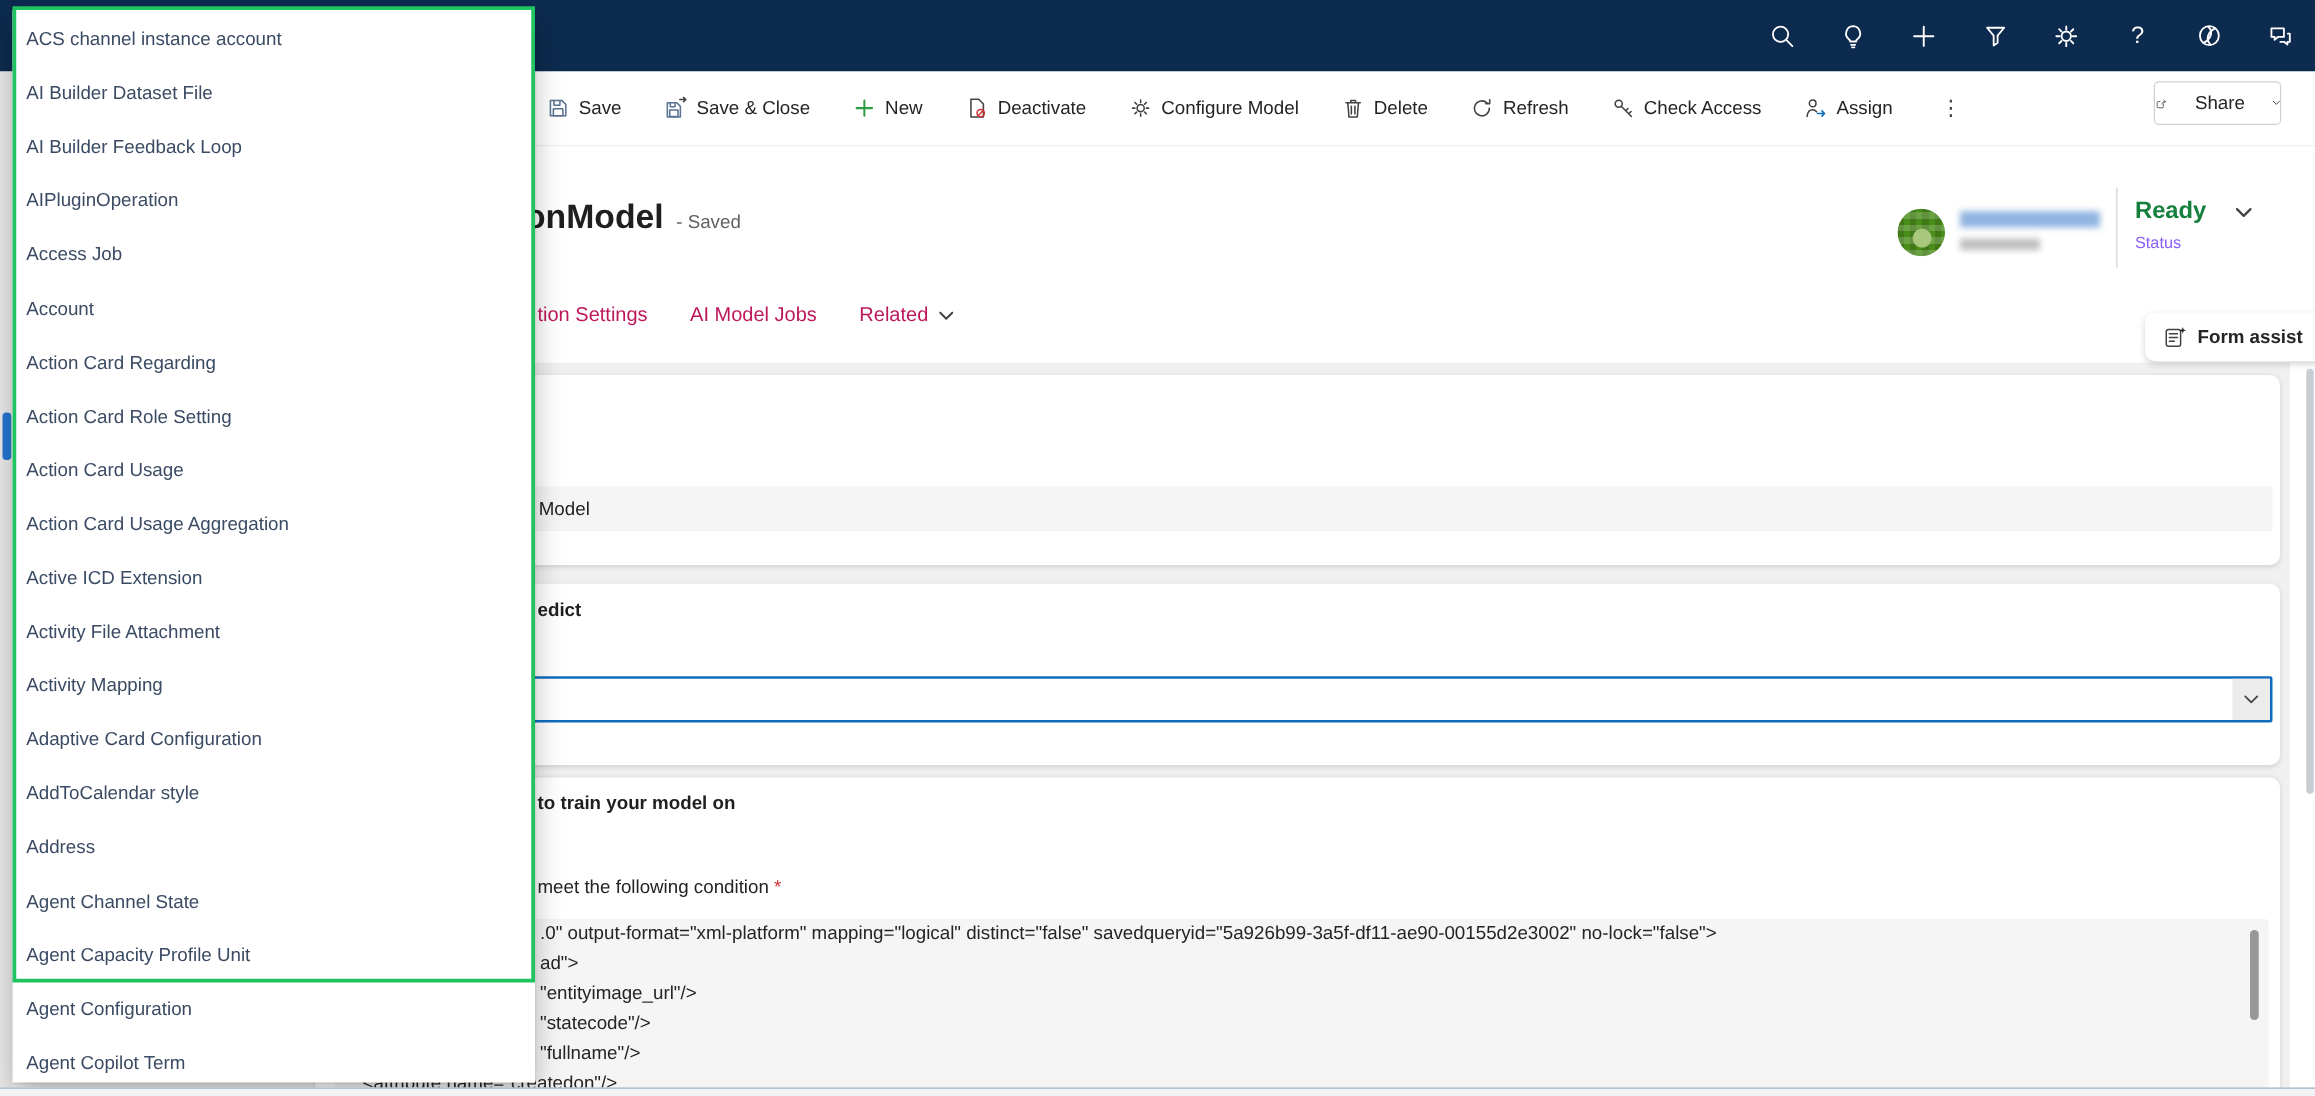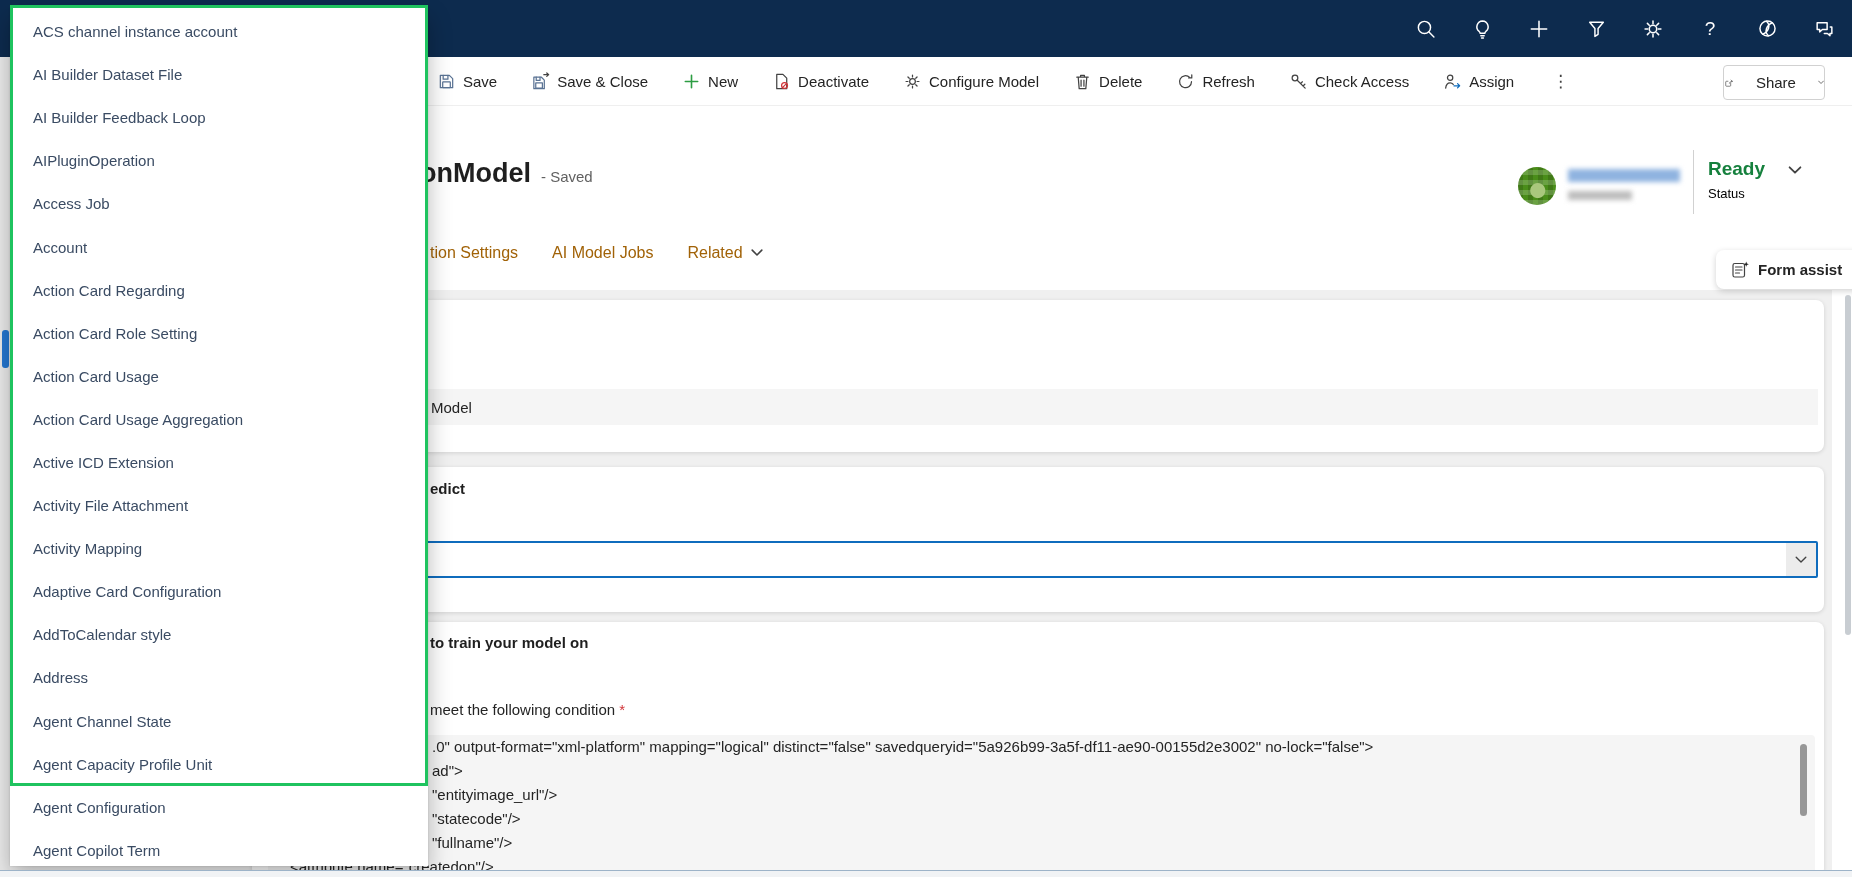--- a/index.html
+++ b/index.html
@@ -10,46 +10,46 @@
   
   .topbar{left:0;top:0;width:1852px;height:57px;background:#0d2b4e;z-index:10;
           display:flex;align-items:center;justify-content:flex-end;gap:33px;padding-right:16px;box-sizing:border-box;}
   .tb{width:24px;height:24px;display:flex;align-items:center;justify-content:center;cursor:pointer;}
   .tb svg{stroke:#fff;fill:none;stroke-width:1.4;stroke-linecap:round;stroke-linejoin:round;}
   .tb .qmark{color:#fff;font-size:19px;line-height:1;}
   
   .leftstrip{left:0;top:57px;width:10px;height:820px;background:#ebebeb;z-index:6;}
   .leftthumb{left:2px;top:330px;width:7px;height:38px;background:#2476d1;border-radius:3px;z-index:7;}
   
-  .cmdbar{left:0;top:57px;width:1852px;height:49px;background:#fff;border-bottom:1px solid #efefef;
+  .cmdbar{left:0;top:57px;width:1852px;height:60px;background:#fff;border-bottom:1px solid #efefef;
           display:flex;align-items:center;gap:34px;padding-left:437px;box-sizing:border-box;z-index:5;}
   .cmd{display:flex;align-items:center;gap:7px;font-size:15px;color:#242424;cursor:pointer;white-space:nowrap;}
   .cmd svg{stroke:#424242;fill:none;stroke-width:1.3;stroke-linecap:round;stroke-linejoin:round;}
   .overflow{font-size:17px;color:#424242;cursor:pointer;padding:0 4px;}
   .sharebtn{position:absolute;left:1723px;top:8px;width:100px;height:33px;border:1px solid #d1d1d1;border-radius:4px;
             display:flex;align-items:center;justify-content:center;gap:22px;font-size:15px;color:#242424;cursor:pointer;background:#fff;}
   .sharebtn svg{stroke:#424242;fill:none;stroke-width:1.3;stroke-linecap:round;stroke-linejoin:round;}
   
   .headerarea{left:0;top:106px;width:1852px;height:184px;background:#fff;z-index:1;}
   .titlerow{left:420px;top:158px;display:flex;align-items:baseline;gap:10px;z-index:2;}
   .title{font-size:27px;font-weight:bold;color:#1f1f1f;}
   .savestate{font-size:15px;color:#616161;}
   .avatar{left:1518px;top:167px;width:38px;height:38px;border-radius:50%;z-index:2;background:#4a8d1a;
           background-image:radial-gradient(circle at 52% 62%, #a9c77d 0 7px, rgba(0,0,0,0) 8px),
           repeating-linear-gradient(0deg, rgba(255,255,255,.18) 0 5px, rgba(0,0,0,0) 5px 10px),
           repeating-linear-gradient(90deg, rgba(0,0,0,.14) 0 5px, rgba(0,0,0,0) 5px 10px);cursor:pointer;}
   .nameblur{left:1568px;top:169px;width:112px;height:13px;background:#8fb3e0;filter:blur(2.5px);z-index:2;}
   .subblur{left:1568px;top:191px;width:64px;height:9px;background:#bdbdbd;filter:blur(2.5px);z-index:2;}
   .hdivider{left:1693px;top:150px;width:1px;height:64px;background:#d1d1d1;z-index:2;}
   .ready{left:1708px;top:158px;font-size:19px;font-weight:bold;color:#15803d;z-index:2;}
-  .statuslbl{left:1708px;top:186px;font-size:13px;color:#000000;z-index:2;}
+  .statuslbl{left:1708px;top:186px;font-size:13px;color:#8b5cf6;z-index:2;}
   .statuschev{left:1788px;top:166px;z-index:2;cursor:pointer;}
   .statuschev svg,.tabchev svg{stroke:#424242;fill:none;stroke-width:1.4;stroke-linecap:round;stroke-linejoin:round;}
   
-  .tabsrow{left:430px;top:244px;display:flex;align-items:center;gap:34px;font-size:16px;color:#a16207;z-index:2;}
+  .tabsrow{left:430px;top:244px;display:flex;align-items:center;gap:34px;font-size:16px;color:#be185d;z-index:2;}
   .tab{cursor:pointer;display:flex;align-items:center;gap:8px;}
   
   .formassist{left:1716px;top:250px;width:180px;height:39px;background:#fff;border-radius:8px 0 0 8px;
               box-shadow:0 2px 6px rgba(0,0,0,.18);display:flex;align-items:center;gap:8px;padding-left:14px;
               box-sizing:border-box;font-size:15px;font-weight:bold;color:#242424;z-index:4;cursor:pointer;}
   .formassist svg{stroke:#424242;fill:none;stroke-width:1.2;stroke-linecap:round;stroke-linejoin:round;}
   
   .pagebg{left:10px;top:290px;width:1822px;height:587px;background:#f0f0f0;z-index:0;}
   .card{background:#fff;border-radius:8px;box-shadow:0 1px 4px rgba(0,0,0,.13);z-index:1;}
   .cardA{left:252px;top:300px;width:1572px;height:152px;}
@@ -69,21 +69,21 @@
   .xmlblock{left:268px;top:735px;width:1547px;height:160px;background:#f5f5f5;border-radius:4px;z-index:2;}
   .cl{position:absolute;font-size:15px;color:#242424;white-space:pre;z-index:3;}
   .xmlthumb{left:1800px;top:744px;width:7px;height:72px;background:#979797;border-radius:4px;z-index:4;cursor:pointer;}
   
   .pagethumb{left:1845px;top:295px;width:6px;height:340px;background:#c8cdd2;border-radius:3px;z-index:4;cursor:pointer;}
   
   .bottombar{left:0;top:870px;width:1852px;height:7px;background:#f1f3f5;border-top:1px solid #9db3c8;z-index:45;}
   
   .flyout{left:10px;top:8px;width:418px;height:858px;background:#fff;z-index:40;
           box-shadow:0 10px 22px rgba(0,0,0,.28),0 0 2px rgba(0,0,0,.14);padding-top:2px;box-sizing:border-box;overflow:hidden;}
-  .dd-item{height:43.1px;display:flex;align-items:center;padding-left:23px;font-size:15px;color:#3a4b63;cursor:pointer;}
+  .dd-item{height:43.1px;display:flex;align-items:center;padding-left:11px;font-size:15px;color:#3a4b63;cursor:pointer;}
   .annot{left:10px;top:5px;width:418px;height:781px;border:3px solid #1fc35f;box-sizing:border-box;z-index:41;pointer-events:none;}
 </style>
 </head>
 <body>
 
 <div class="stage">
 
   <div class="abs topbar">
     <div class="tb">
       <svg width="21" height="21" viewBox="0 0 20 20">

